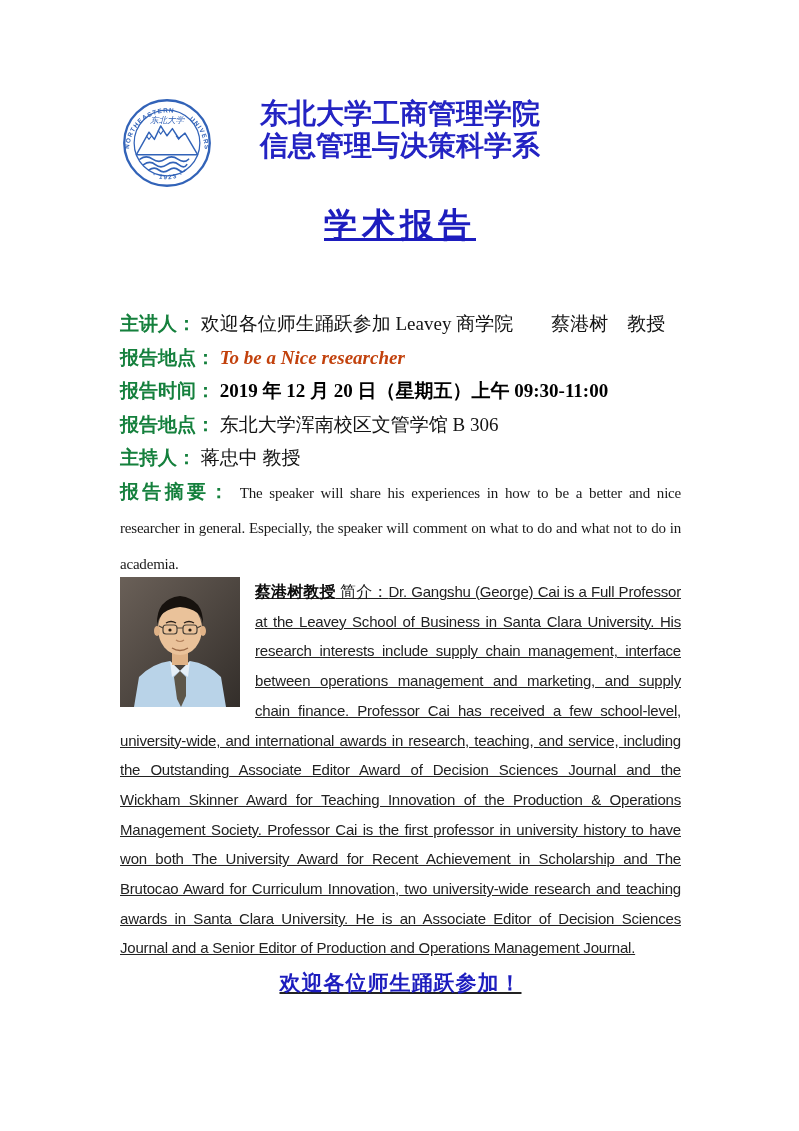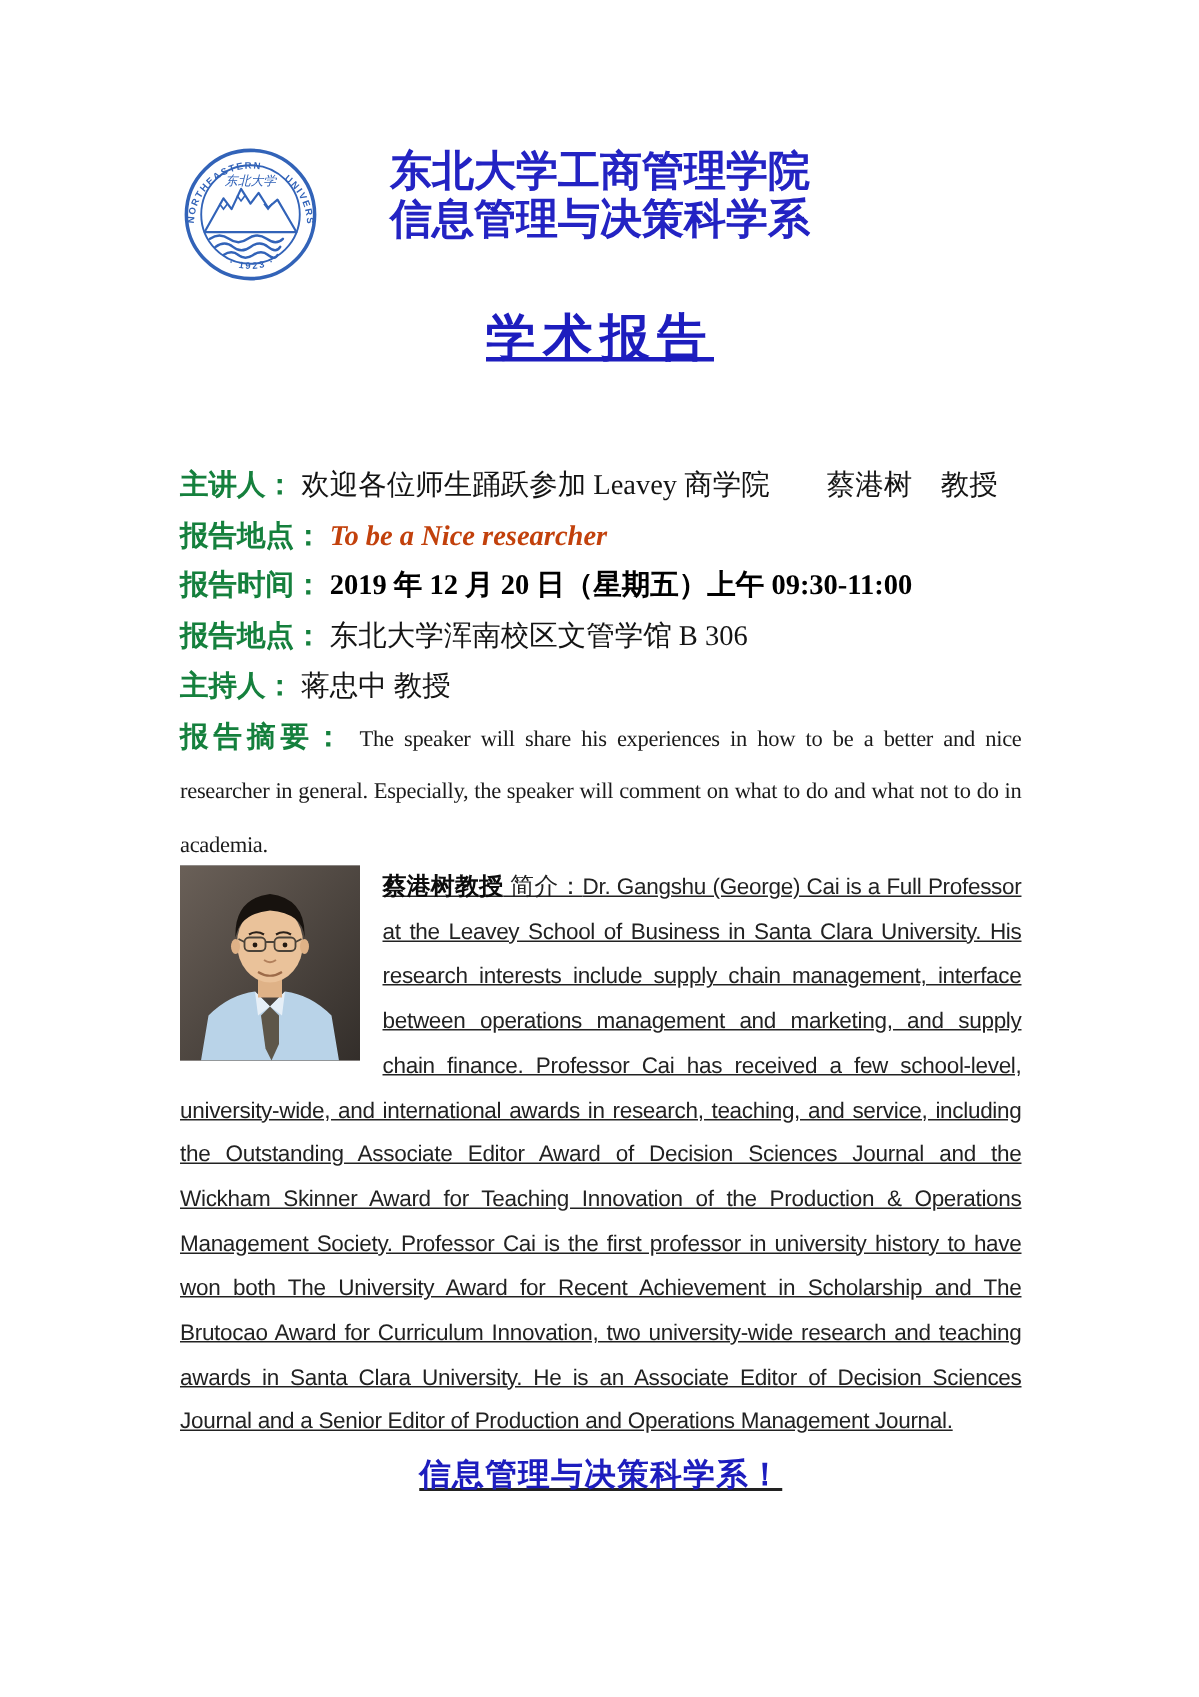--- a/index.html
+++ b/index.html
@@ -143,16 +143,16 @@
         <rect x="63" y="48" width="14" height="9" rx="3"></rect>
         <path d="M57,51 L63,51 M43,51 L39,49 M77,51 L81,49"></path>
       </g>
       <path d="M46,46 q5,-3 10,0 M64,46 q5,-3 10,0" stroke="#2a2019" stroke-width="1.4" fill="none"></path>
       <circle cx="50" cy="53" r="1.6" fill="#241a12"></circle>
       <circle cx="70" cy="53" r="1.6" fill="#241a12"></circle>
       <path d="M56,63 q4,3 8,0" stroke="#b2805c" stroke-width="1.2" fill="none"></path>
       <path d="M52,71 q8,5 16,0" stroke="#9c6a48" stroke-width="1.4" fill="none"></path>
     </svg>
     <p><span class="bio-name">蔡港树教授</span><span class="bio-intro"> 简介：</span><span>Dr. Gangshu (George) Cai is a Full Professor at the Leavey School of Business in Santa Clara University. His research interests include supply chain management, interface between operations management and marketing, and supply chain finance. Professor Cai has received a few school-level, university-wide, and international awards in research, teaching, and service, including the Outstanding Associate Editor Award of Decision Sciences Journal and the Wickham Skinner Award for Teaching Innovation of the Production &amp; Operations Management Society. Professor Cai is the first professor in university history to have won both The University Award for Recent Achievement in Scholarship and The Brutocao Award for Curriculum Innovation, two university-wide research and teaching awards in Santa Clara University. He is an Associate Editor of Decision Sciences Journal and a Senior Editor of Production and Operations Management Journal.</span></p>
-    <div class="closing">信息管理与决策科学系！</div>
+    <div class="closing">欢迎各位师生踊跃参加！</div>
   </div>
 
 </div>
 
 </body></html>

